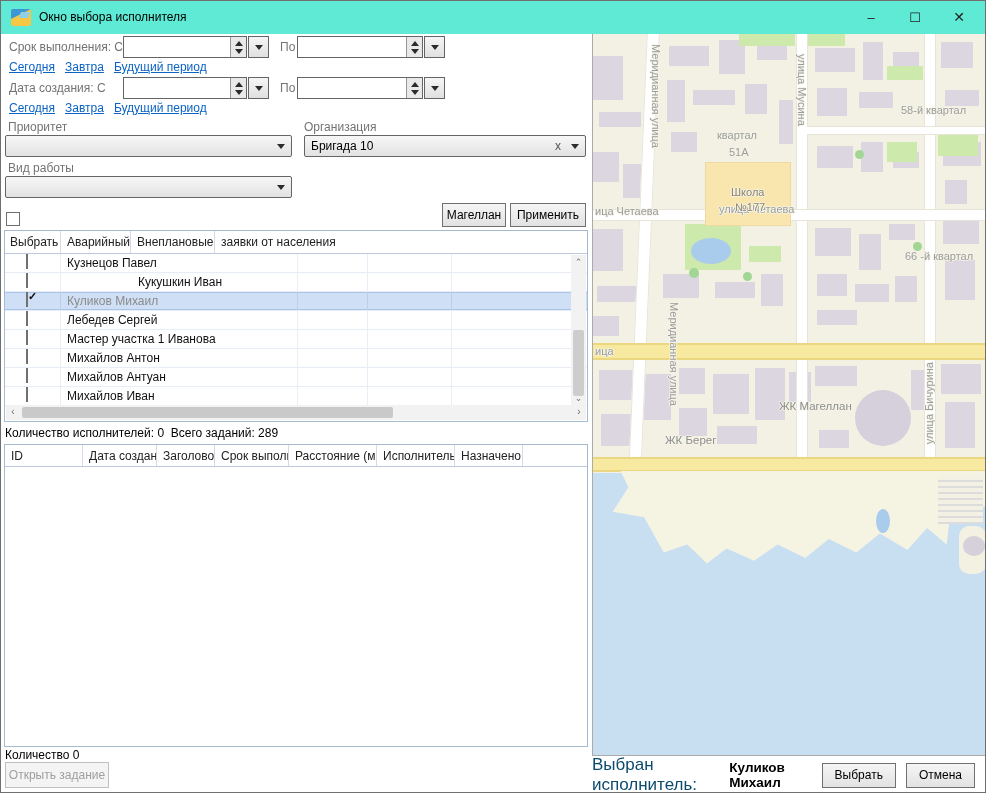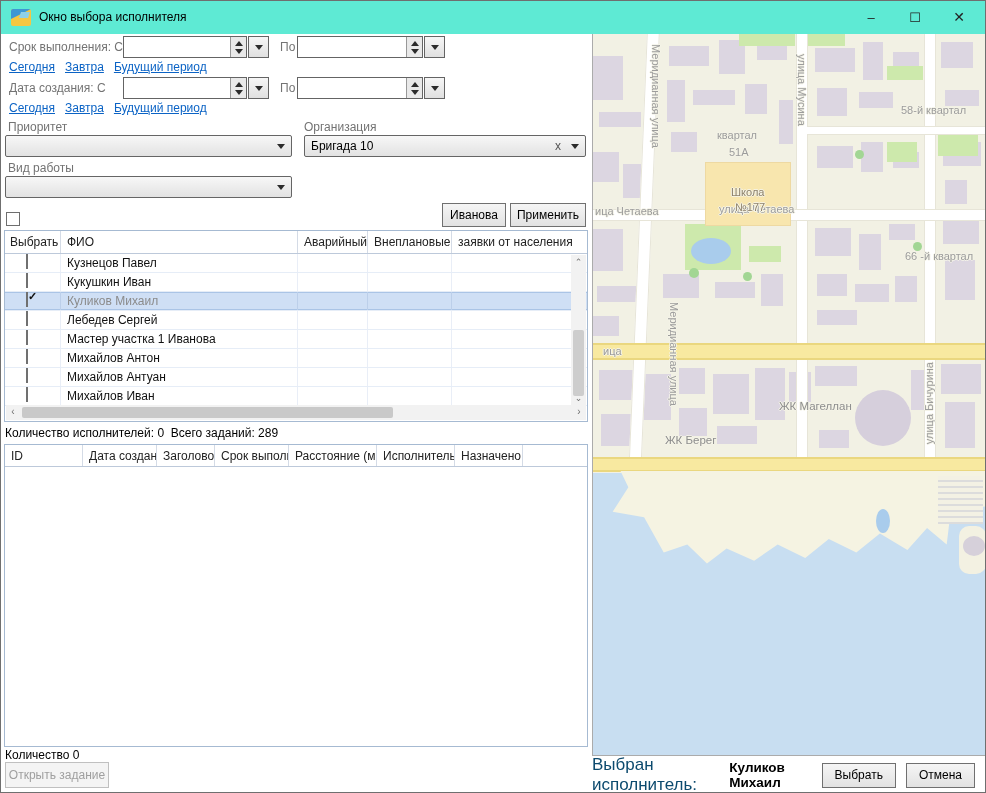--- a/index.html
+++ b/index.html
@@ -166,42 +166,41 @@
     </div>
 
     <div class="lbl" style="left:7px; top:127px;">Вид работы</div>
     <div class="combo" style="left:4px; top:142px; width:287px;">
       <span class="val"></span>
       <span class="tri-dn"></span>
     </div>
 
     <div class="cbx" style="left:5px; top:178px;"></div>
     <div class="lbl" style="left:25px; top:179px;margin-top:20px;">Выбрать все</div>
-    <div class="btn" style="left:441px; top:169px; width:64px; height:24px;">Иванова</div>
+    <div class="btn" style="left:441px; top:169px; width:64px; height:24px;">Магеллан</div>
     <div class="btn" style="left:509px; top:169px; width:76px; height:24px;">Применить</div>
 
     <div class="tbl" style="left:3px; top:196px; width:584px; height:192px;">
       <div class="thead">
         <div class="th" style="width:56px; padding-left:5px;">Выбрать</div>
-        <div class="th" style="width:237px;">ФИО</div>
         <div class="th" style="width:70px;">Аварийный</div>
         <div class="th" style="width:84px;">Внеплановые</div>
         <div class="th" style="flex:1; border-right:none;">заявки от населения</div>
       </div>
       <div class="rows" id="exec-rows">
           <div class="row">
     <div class="cell" style="width:56px; padding:0;"><span class="cb"></span></div>
     <div class="cell cell-name" style="width:237px;">Кузнецов Павел</div>
     <div class="cell" style="width:70px;"></div>
     <div class="cell" style="width:84px;"></div>
     <div class="cell" style="flex:1; border-right:none;"></div>
   </div>
           <div class="row">
     <div class="cell" style="width:56px; padding:0;"><span class="cb"></span></div>
-    <div class="cell cell-name" style="width:237px;">Кукушкин Иван</div>
+    <div class="cell cell-name" style="width:237px;text-align:center;">Кукушкин Иван</div>
     <div class="cell" style="width:70px;"></div>
     <div class="cell" style="width:84px;"></div>
     <div class="cell" style="flex:1; border-right:none;"></div>
   </div>
           <div class="row sel">
     <div class="cell" style="width:56px; padding:0;"><span class="cb checked"></span></div>
     <div class="cell cell-name" style="width:237px;">Куликов Михаил</div>
     <div class="cell" style="width:70px;"></div>
     <div class="cell" style="width:84px;"></div>
     <div class="cell" style="flex:1; border-right:none;"></div>
@@ -365,21 +364,21 @@
     <div class="mlab vert" style="left:75px; top:268px;">Меридианная улица</div>
     <div class="mlab vert" style="left:203px; top:20px;">улица Мусина</div>
     <div class="mlab" style="left:124px; top:95px;">квартал</div>
     <div class="mlab" style="left:136px; top:112px;">51А</div>
     <div class="mlab" style="left:308px; top:70px;">58-й квартал</div>
     <div class="mlab" style="left:2px; top:171px;">ица Четаева</div>
     <div class="mlab" style="left:126px; top:169px;">улица Четаева</div>
     <div class="mlab dark" style="left:138px; top:152px;">Школа</div>
     <div class="mlab dark" style="left:142px; top:167px;">№177</div>
     <div class="mlab" style="left:312px; top:216px;">66 -й квартал</div>
-    <div class="mlab" style="left:2px; top:311px;margin-left:8px;">ица</div>
+    <div class="mlab" style="left:2px; top:311px;">ица</div>
     <div class="mlab zk" style="left:186px; top:366px;">ЖК Магеллан</div>
     <div class="mlab zk" style="left:72px; top:400px;">ЖК Берег</div>
     <div class="mlab vert up" style="left:330px; top:328px;">улица Бичурина</div>
   </div>
 
   <div class="footer-right">
     <span class="sel-label">Выбран исполнитель:</span>
     <span class="sel-name">Куликов Михаил</span>
     <div class="btn footer-btn">Выбрать</div>
     <div class="btn footer-btn">Отмена</div>

